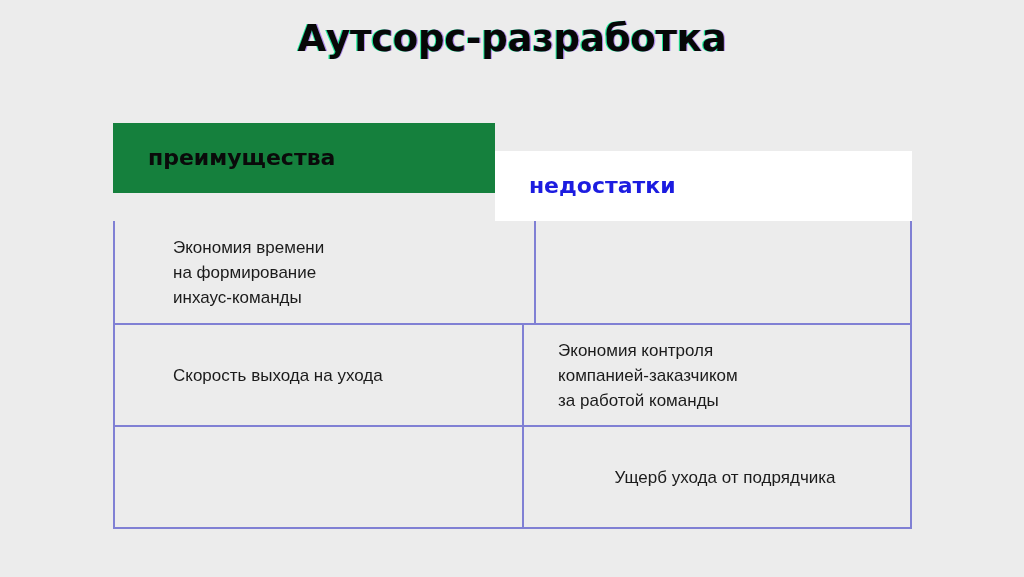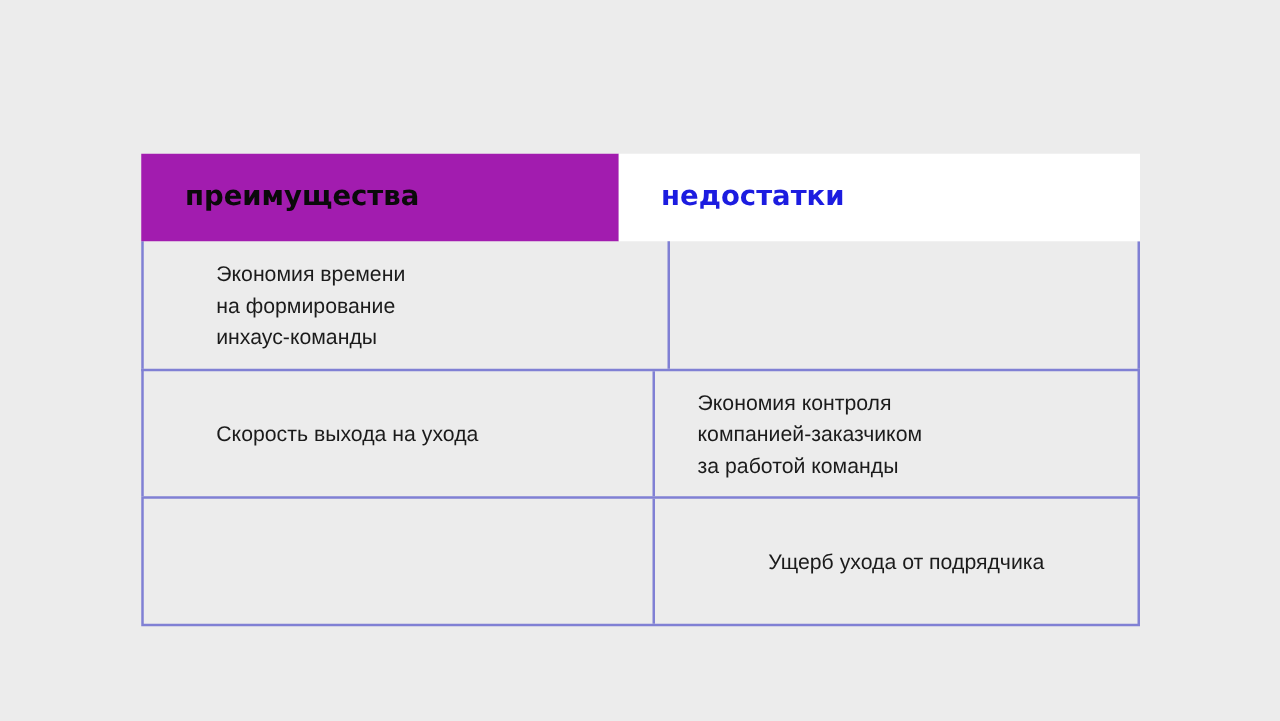--- a/index.html
+++ b/index.html
@@ -51,27 +51,28 @@
 
   
   .header-row .cell {
     height: 70px;
     display: flex;
     align-items: center;
     box-sizing: border-box;
   }
   .cell-head-left {
     width: 399px;
-    background: #a21caf;
+    background: #15803d;
     padding-left: 35px;
   }
   .cell-head-right {
     width: 436px;
     background: #ffffff;
     padding-left: 34px;
+    margin-top: 28px;
   }
   .head-label {
     font-family: "DejaVu Sans", "Liberation Sans", sans-serif;
     font-weight: 700;
     font-size: 22px;
     line-height: 26px;
     white-space: nowrap;
   }
   .head-label.adv { color: #0a0a0a; }
   .head-label.dis { color: #1c1ce0; }
@@ -115,20 +116,21 @@
     line-height: 25px;
     color: #1b1b1b;
     white-space: pre-line;
   }
   .cell-text.empty { min-height: 1px; }
 </style>
 </head>
 <body>
 
 <div class="title-block">
+  <span class="title-line">Аутсорс-разработка</span>
 </div>
 
 <div class="table">
 
   <div class="table-row header-row">
     <div class="cell cell-head-left">
       <span class="head-label adv">преимущества</span>
     </div>
     <div class="cell cell-head-right">
       <span class="head-label dis">недостатки</span>

